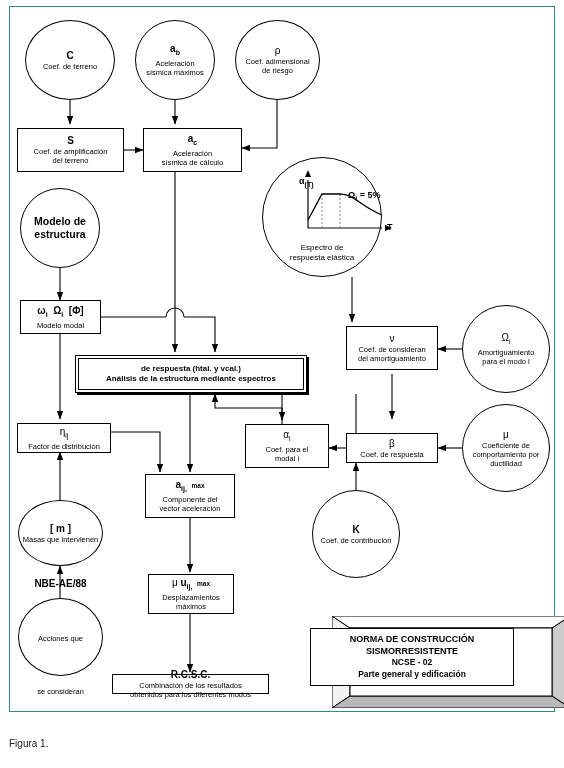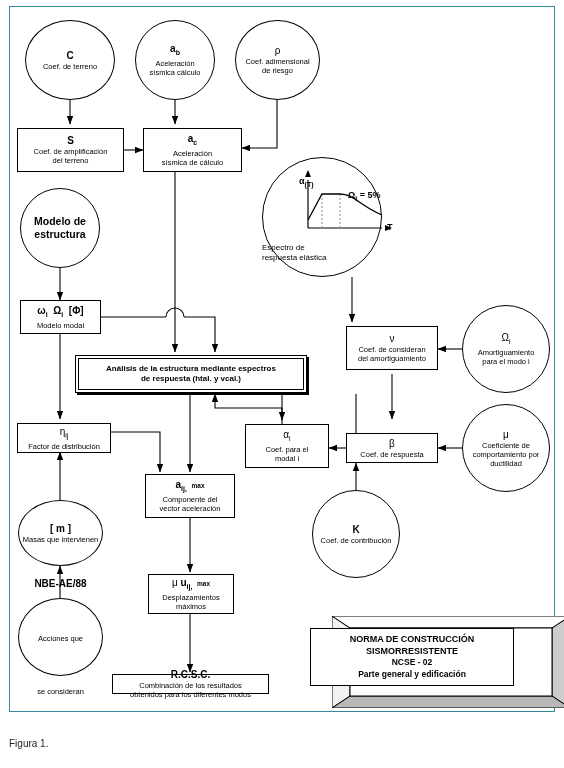--- a/index.html
+++ b/index.html
@@ -21,21 +21,21 @@
   #analysis .inner{border:1px solid #000;position:absolute;left:2px;top:2px;right:2px;bottom:2px;display:flex;align-items:center;justify-content:center;}
   #analysis .txt{font-size:8px;font-weight:bold;line-height:10px;padding:0 4px;}
   #plaque{position:absolute;left:292px;top:616px;width:238px;height:92px;padding-left:40px;}
   #plaque .face{position:absolute;left:18px;top:12px;width:202px;height:56px;background:#fff;border:1px solid #000;
      display:flex;flex-direction:column;align-items:center;justify-content:center;}
   #plaque .l1{font-size:9px;font-weight:bold;line-height:11.5px;}
   #plaque .l2{font-size:8.5px;font-weight:bold;line-height:11.5px;}
   #caption{position:absolute;left:9px;top:738px;font-size:10px;color:#222;}
   #spectrum{position:absolute;left:296px;top:170px;width:112px;height:66px;}
   .omega-txt{position:absolute;font-size:9px;font-weight:bold;}
-  .spec-cap{position:absolute;width:120px;font-size:8px;line-height:9.5px;}
+  .spec-cap{position:absolute;width:120px;text-align:center;font-size:8px;line-height:9.5px;}
 </style>
 </head>
 <body>
 
 <div id="page">
 
   <div id="frame"></div>
 
   <svg id="svg-layer">
     <defs>
@@ -106,21 +106,21 @@
   </svg>
 
   <div class="node circ" style="left:25px;top:20px;width:90px;height:80px;">
     <div class="sym">C</div>
     <div class="desc">Coef. de terreno</div>
   </div>
 
   <div class="node circ" style="left:135px;top:20px;width:80px;height:80px;">
     <div class="sym"><span>a</span><sub>b</sub></div>
     <div class="desc">Aceleración</div>
-    <div class="desc">sísmica cálculo</div>
+    <div class="desc">sísmica máximos</div>
   </div>
 
   <div class="node circ" style="left:235px;top:20px;width:85px;height:80px;">
     <div class="sym-plain">ρ</div>
     <div class="desc">Coef. adimensional</div>
     <div class="desc">de riesgo</div>
   </div>
 
   <div class="node rect" style="left:17px;top:128px;width:107px;height:44px;">
     <div class="sym">S</div>
@@ -172,22 +172,22 @@
       <span>ω</span><sub>i</sub>
       &nbsp;<span>Ω</span><sub>i</sub>
       &nbsp;<span>[Φ]</span>
     </div>
     <div class="desc">Modelo modal</div>
   </div>
 
   <div id="analysis">
     <div class="inner">
       <div>
+        <div class="txt">de respuesta (htal. y vcal.)</div>
         <div class="txt">Análisis de la estructura mediante espectros</div>
-        <div class="txt">de respuesta (htal. y vcal.)</div>
       </div>
     </div>
   </div>
 
   <div class="node rect" style="left:346px;top:326px;width:92px;height:44px;">
     <div class="sym-plain">ν</div>
     <div class="desc">Coef. de consideran</div>
     <div class="desc">del amortiguamiento</div>
   </div>
 

